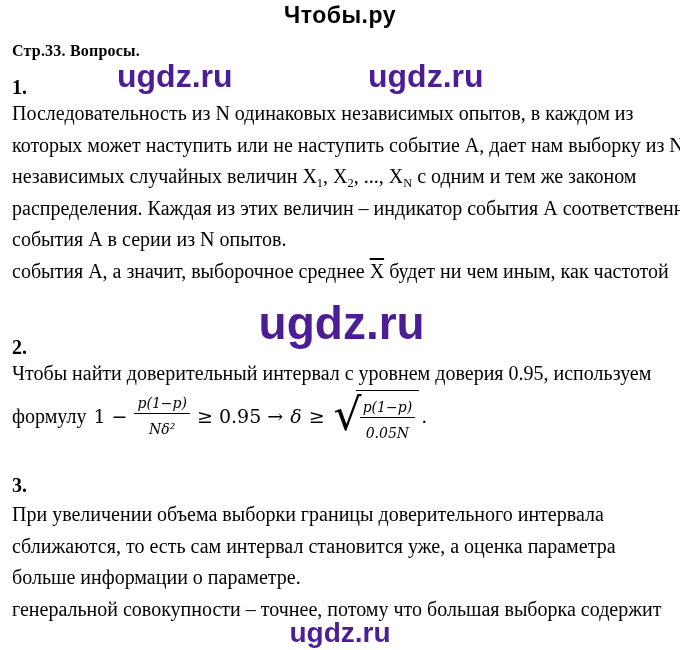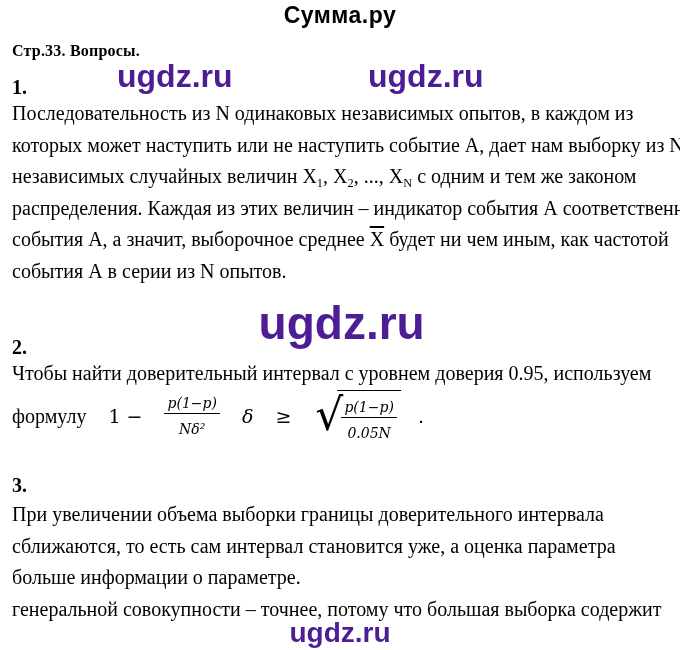--- a/index.html
+++ b/index.html
@@ -42,21 +42,21 @@
     font-weight: 700; color: #4c1d95; line-height: 1;
     white-space: nowrap;
   }
   .wm-top-left  { top: 60px; left: 117px; font-size: 32px; }
   .wm-top-right { top: 60px; left: 368px; font-size: 32px; }
   .wm-middle    { top: 300px; left: 50%; transform: translateX(-49%); font-size: 46px; }
   .wm-bottom    { top: 619px; left: 50%; transform: translateX(-50%); font-size: 28px; }
 
   .formula {
     position: absolute; left: 12px; top: 390px; height: 52px;
-    display: flex; align-items: center; gap: 22px;
+    display: flex; align-items: center; gap: 7px;
     font-size: 20px;
   }
   .math { font-family: "DejaVu Serif", serif; font-size: 19px; }
   .frac {
     display: inline-flex; flex-direction: column; align-items: center;
     font-size: 14px; line-height: 1.2;
   }
   .frac .num { padding: 0 3px 1px; border-bottom: 1.4px solid #000; }
   .frac .den { padding-top: 7px; }
   .sqrt { display: inline-flex; align-items: center; margin-left: 2px; }
@@ -69,51 +69,52 @@
     border-top: 1.6px solid #000;
     padding: 3px 4px 0; margin-left: -6px;
   }
   .formula .period { margin-left: -5px; }
 </style>
 </head>
 <body>
 
 <div class="page">
 
-  <div class="site-header">Сумма.ру</div>
+  <div class="site-header">Чтобы.ру</div>
 
   <div class="section-title">Стр.33. Вопросы.</div>
 
   <div class="wm wm-top-left">ugdz.ru</div>
   <div class="wm wm-top-right">ugdz.ru</div>
 
   <div class="qnum" style="top:76px">1.</div>
   <div class="para" style="top:98px">
     <div class="line"><span>Последовательность из N одинаковых независимых опытов, в каждом из</span></div>
     <div class="line"><span>которых может наступить или не наступить событие А, дает нам выборку из N</span></div>
     <div class="line"><span>независимых случайных величин X</span><sub>1</sub><span>, X</span><sub>2</sub><span>, ..., X</span><sub>N</sub><span> с одним и тем же законом</span></div>
     <div class="line"><span>распределения. Каждая из этих величин – индикатор события А соответственно</span></div>
+    <div class="line"><span>события А в серии из N опытов.</span></div>
     <div class="line"><span>события А, а значит, выборочное среднее </span><span class="overbar">X</span><span> будет ни чем иным, как частотой</span></div>
-    <div class="line"><span>события А в серии из N опытов.</span></div>
   </div>
 
   <div class="wm wm-middle">ugdz.ru</div>
 
   <div class="qnum" style="top:336px">2.</div>
   <div class="para" style="top:358px">
     <div class="line"><span>Чтобы найти доверительный интервал с уровнем доверия 0.95, используем</span></div>
   </div>
 
   <div class="formula">
     <span>формулу</span>
     <span class="math">1 −</span>
     <span class="frac math">
       <span class="num ital">p(1−p)</span>
       <span class="den ital">Nδ²</span>
     </span>
+    <span class="math">≥ 0.95 →</span>
     <span class="math ital">δ</span>
     <span class="math">≥</span>
     <span class="sqrt">
       <span class="radical">√</span>
       <span class="radicand">
         <span class="frac math">
           <span class="num ital">p(1−p)</span>
           <span class="den ital">0.05N</span>
         </span>
       </span>

